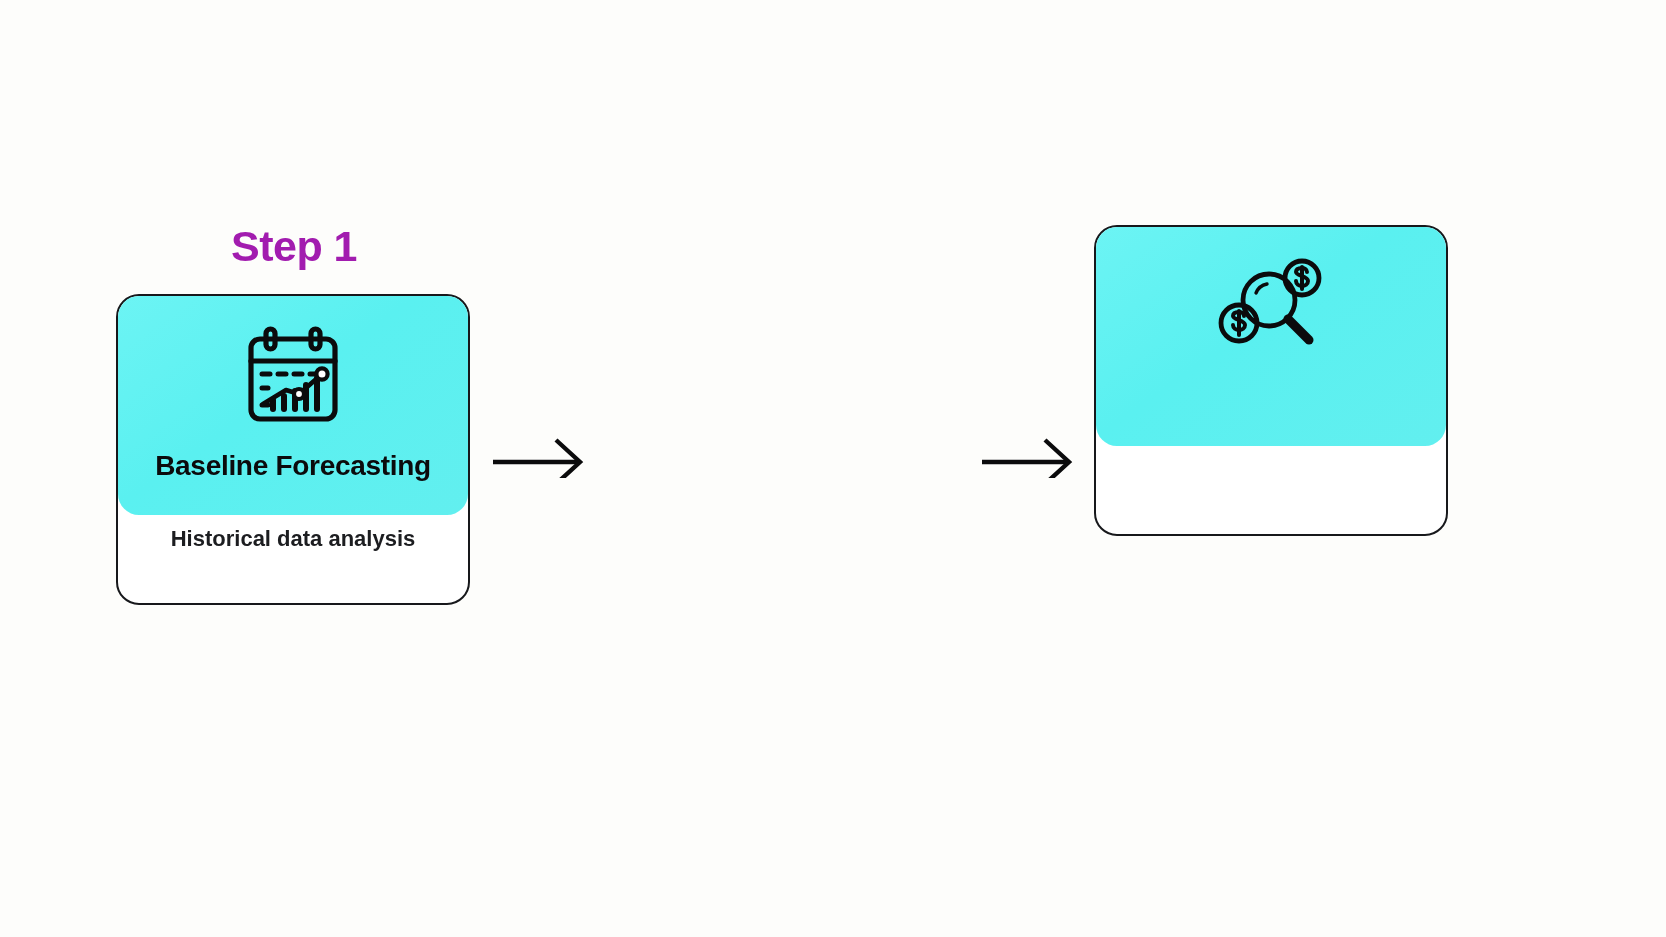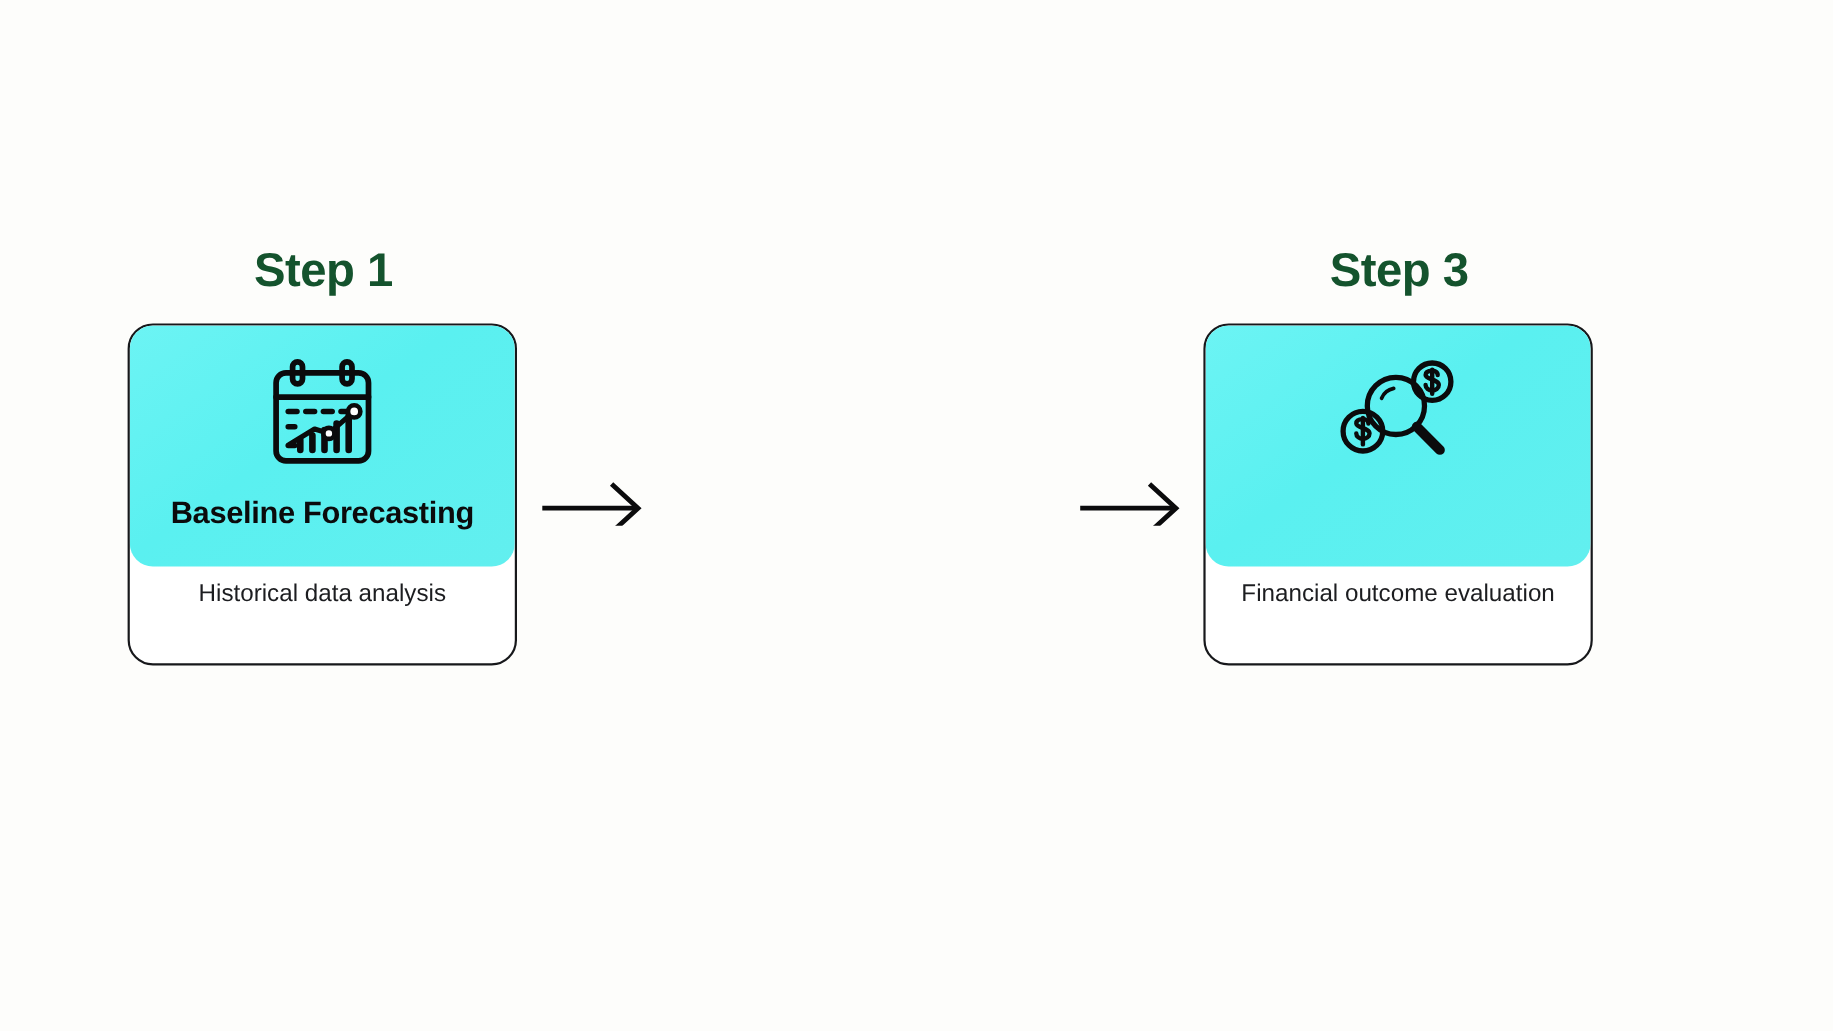--- a/index.html
+++ b/index.html
@@ -30,21 +30,21 @@
     width: 356px;
   }
   .step-col.s1 { left: 116px; }
   .step-col.s2 { left: 605px; }
   .step-col.s3 { left: 1094px; }
 
   .step-label {
     text-align: center;
     font-size: 43px;
     font-weight: bold;
-    color: #14532d;
+    color: #a21caf;
     letter-spacing: -0.5px;
     line-height: 1.0;
     margin: 0 0 26px 0;
     white-space: nowrap;
   }
 
   
   .card {
     position: relative;
     width: 354px;
@@ -94,21 +94,21 @@
     white-space: nowrap;
   }
 
   .card-sub {
     position: absolute;
     left: 0;
     right: 0;
     top: 230px;
     text-align: center;
     font-size: 22px;
-    font-weight: normal;
+    font-weight: bold;
     color: #1C1D20;
     white-space: nowrap;
   }
 
   
   .arrow {
     position: absolute;
     top: 418px;
     width: 100px;
     height: 60px;
@@ -173,21 +173,20 @@
   </div>
 
   <div class="arrow a2">
     <svg width="100" height="60" viewBox="0 0 100 60" fill="none" stroke="#0B0B0C" stroke-width="4.4" stroke-linecap="butt" stroke-linejoin="miter">
       <path d="M3 44 H88"></path>
       <path d="M66 22 L90 44 L66 66" fill="none" stroke-linecap="butt"></path>
     </svg>
   </div>
 
   <div class="step-col s3">
-    <div class="step-label">Step 3</div>
 
     <div class="card">
       <div class="card-head">
         <div class="icon-wrap">
           <svg width="108" height="100" viewBox="0 0 108 100" fill="none" stroke="#0B0B0C" stroke-width="4.8" stroke-linecap="round" stroke-linejoin="round">
 
             <circle cx="85" cy="21" r="17"></circle>
             <path d="M85 10 V32" stroke-width="4"></path>
             <path d="M90 15 C90 12 87 11 85 11 C82 11 79 12 79 15
                      C79 19 91 19 91 24 C91 27 88 29 85 29
@@ -200,17 +199,16 @@
             <path d="M71 62 L92 83" stroke-width="9"></path>
 
             <circle cx="22" cy="66" r="18"></circle>
             <path d="M22 54 V78" stroke-width="4"></path>
             <path d="M27 59 C27 56 24 55 22 55 C19 55 16 56 16 59
                      C16 63 28 63 28 68 C28 71 25 73 22 73
                      C19 73 16 71 16 68" stroke-width="4" fill="none"></path>
           </svg>
         </div>
       </div>
-      <div class="card-sub">Financial outcome evaluation</div>
     </div>
   </div>
 
 </div>
 
 </body></html>

